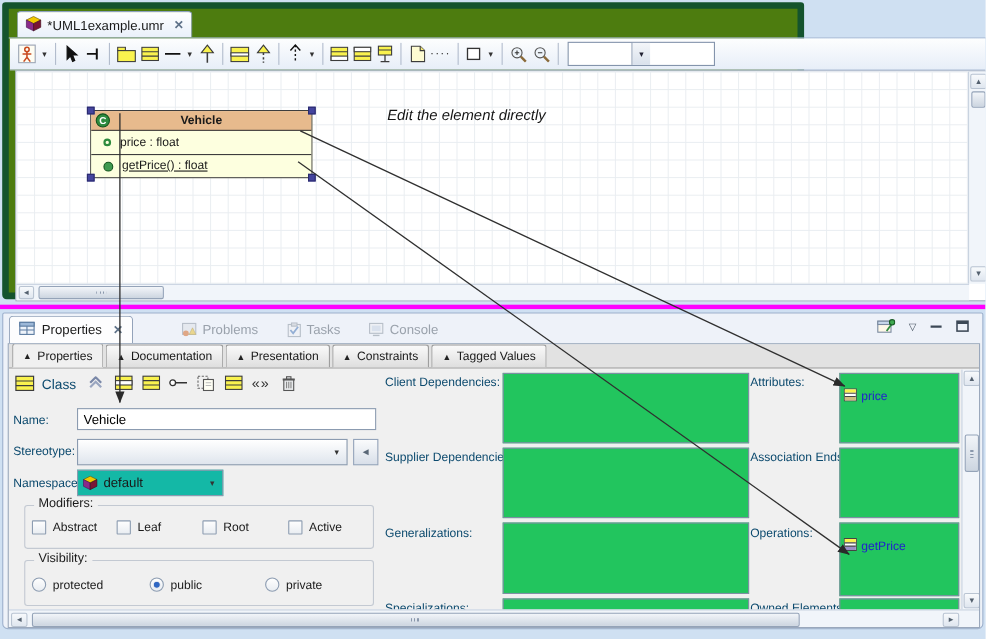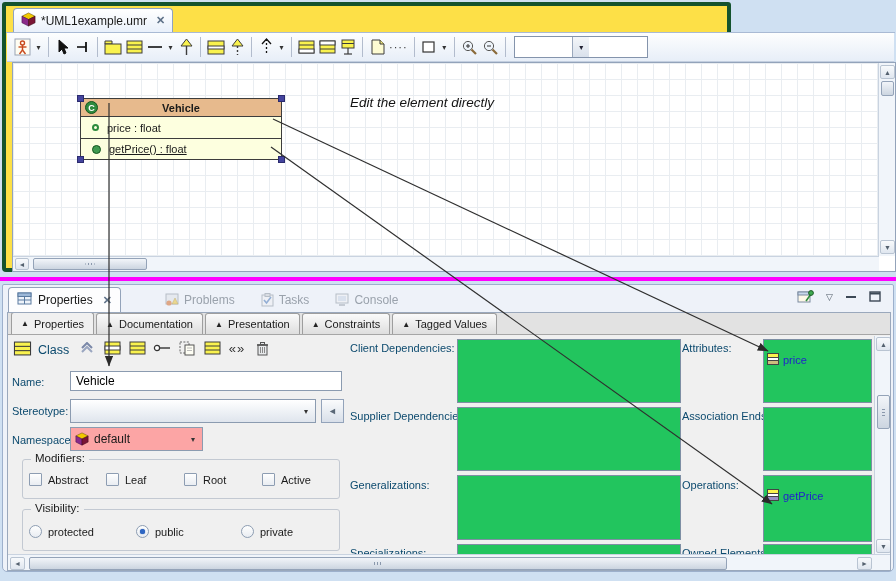--- a/index.html
+++ b/index.html
@@ -2,21 +2,21 @@
 <html><head>
 <meta charset="utf-8">
 <style>
   * { box-sizing: border-box; margin: 0; padding: 0; }
   html,body { width: 896px; height: 581px; }
   body { font-family: "Liberation Sans", sans-serif; font-size: 12px; color:#1a1a1a; }
   #app { position: relative; width: 896px; height: 581px; background:#cfe0f2; overflow: hidden; }
 
   
   .editor-shell { position:absolute; left:2px; top:2px; width:729px; height:270px;
-    background:#fde047; border:4px solid #14532d; border-radius:3px 3px 4px 4px; }
+    background:#4d7c0f; border:6px solid #14532d; border-radius:3px 3px 4px 4px; }
   .editor-tab { position:absolute; left:7px; top:2px; height:24px; padding:0 7px; display:flex; align-items:center; gap:5px;
     background:linear-gradient(#ffffff,#e9f0fa); border:1px solid #8fa2c0; border-bottom:none; border-radius:4px 4px 0 0; }
   .editor-tab .title { font-size:12px; }
   .tab-close { color:#5e7188; font-size:11px; font-weight:bold; cursor:pointer; margin-left:4px; }
   .tabrow-line { position:absolute; left:0; top:26px; width:889px; height:1px; background:#a9bad4; }
 
   .toolbar { position:absolute; left:1px; top:27px; width:887px; height:29px;
     background:linear-gradient(#fdfefe,#e7eef8); border-bottom:1px solid #c3cfe0;
     display:flex; align-items:center; padding-left:5px; }
   .tbtn { height:23px; min-width:20px; padding:0 2px; display:flex; align-items:center; justify-content:center; border-radius:2px; cursor:pointer; }
@@ -76,21 +76,21 @@
   .content { position:absolute; left:4px; top:27px; width:884px; height:259px; border:1px solid #9aa8bc; background:#f0f0f0; overflow:hidden; }
   .itabs { position:absolute; left:0; top:0; width:100%; height:22px; background:#e2e2e2; border-bottom:1px solid #a6a6a6; display:flex; align-items:flex-end; padding-left:3px; }
   .itab { display:flex; align-items:center; gap:5px; padding:0 9px; height:21px; margin-right:2px;
     border:1px solid #9e9e9e; border-bottom:none; border-radius:3px 3px 0 0;
     background:linear-gradient(#fafafa,#dedede); font-size:11px; cursor:pointer; }
   .itab.active { background:#f0f0f0; height:22px; position:relative; z-index:2; }
   .tri { font-size:8px; color:#222; }
 
   .lbl { position:absolute; font-size:11px; color:#0c4a6e; white-space:nowrap; }
   .field { position:absolute; background:#fff; border:1px solid #8b9bb0; font-size:12px; padding:0 5px; font-family:"Liberation Sans",sans-serif; }
-  .combo { position:absolute; display:flex; align-items:center; border:1px solid #8b9bb0; background:#fca5a5; }
+  .combo { position:absolute; display:flex; align-items:center; border:1px solid #8b9bb0; background:#14b8a6; }
   .combo .val { flex:1; padding:0 4px; display:flex; align-items:center; gap:5px; font-size:12px; overflow:hidden; }
   .combo.gradient { background:linear-gradient(#ffffff,#dfe5ed); }
   .side-btn { position:absolute; display:flex; align-items:center; justify-content:center;
     background:linear-gradient(#fafbfc,#d8dfe9); border:1px solid #93a3ba; color:#5a6877; font-size:9px; cursor:pointer; }
 
   .groupbox { position:absolute; border:1px solid #c3c9d2; border-radius:3px; }
   .groupbox .legend { position:absolute; top:-8px; left:8px; background:#f0f0f0; padding:0 4px; font-size:11.5px; }
   .check-item, .radio-item { position:absolute; display:flex; align-items:center; gap:6px; font-size:11px; cursor:pointer; }
   .cb { width:13px; height:13px; background:linear-gradient(#fefefe,#e9edf2); border:1px solid #8d9db2; border-radius:1px; }
   .rb { width:13px; height:13px; background:linear-gradient(#fefefe,#e9edf2); border:1px solid #8d9db2; border-radius:50%; position:relative; }

